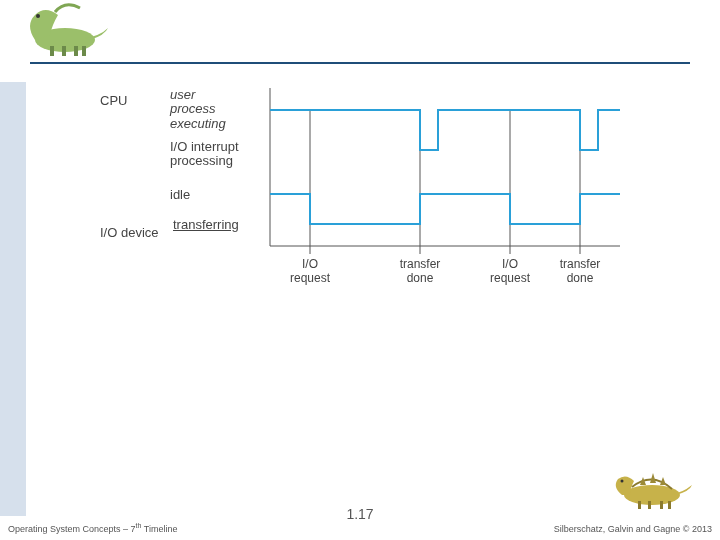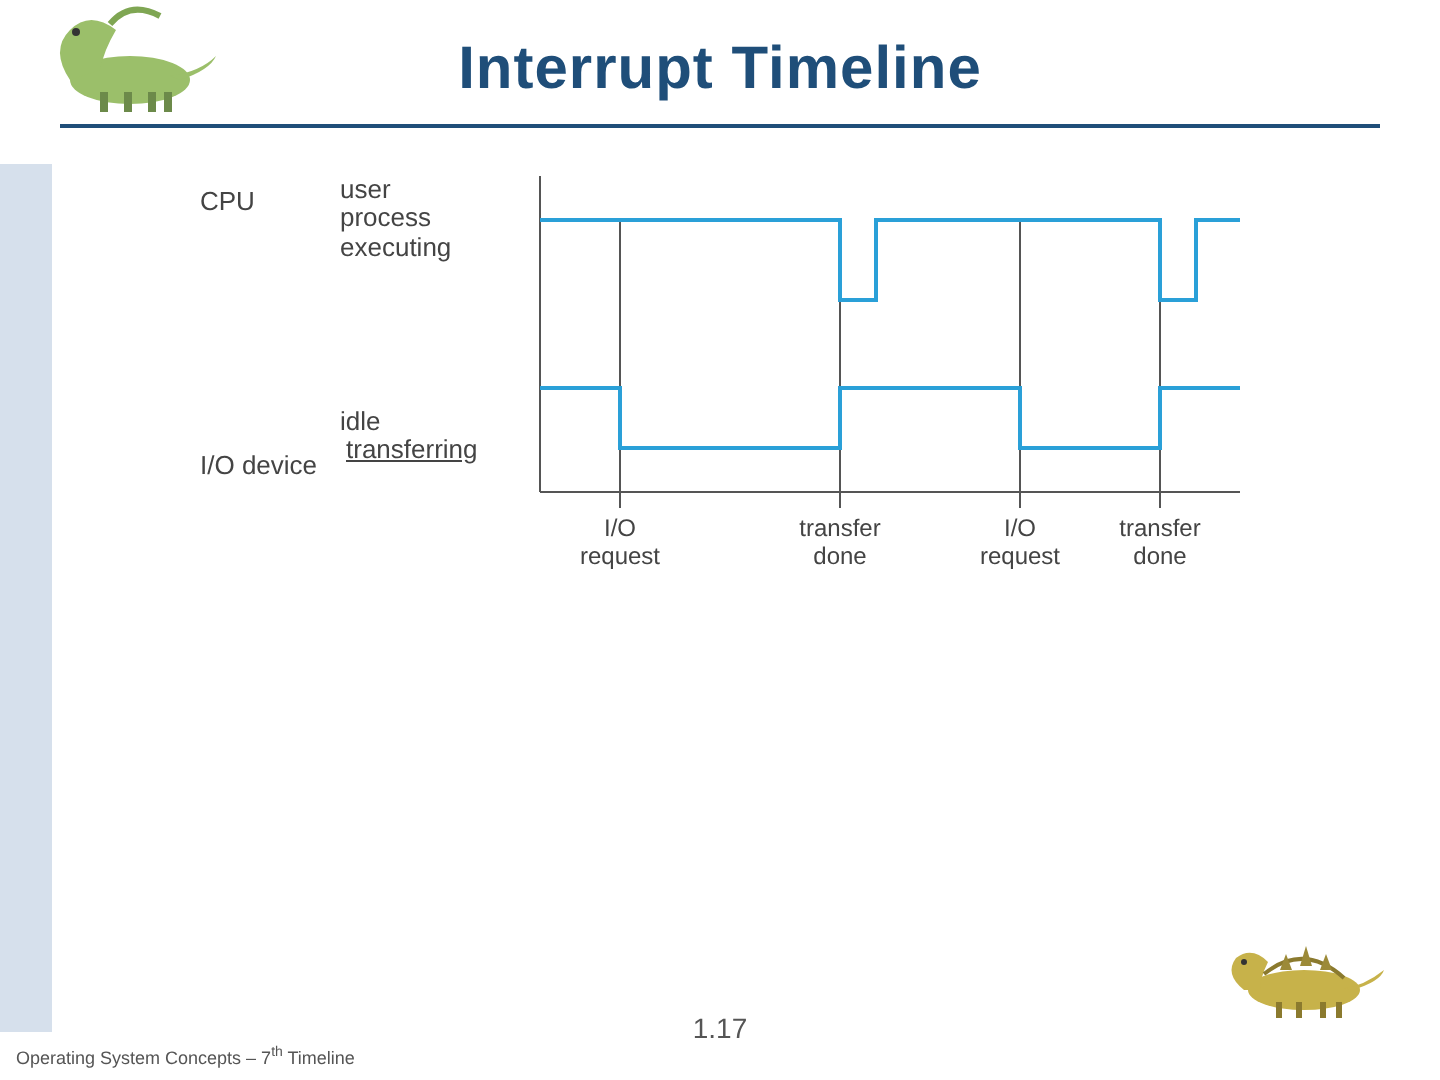--- a/index.html
+++ b/index.html
@@ -137,36 +137,37 @@
       <path d="M70 40 Q85 35 88 28 Q80 36 65 38 Z" fill="#9bbf6a"></path>
       <rect x="30" y="46" width="4" height="10" fill="#6c8a4a"></rect>
       <rect x="42" y="46" width="4" height="10" fill="#6c8a4a"></rect>
       <rect x="54" y="46" width="4" height="10" fill="#6c8a4a"></rect>
       <rect x="62" y="46" width="4" height="10" fill="#6c8a4a"></rect>
       <circle cx="18" cy="16" r="2" fill="#333"></circle>
       <path d="M35 12 Q45 0 60 8" stroke="#7fa653" stroke-width="3" fill="none"></path>
     </svg>
   </div>
 
-  <div class="title">Interrupt Timeline</div>
   <div class="title-underline"></div>
 
   <div class="sidebar"></div>
 
   <div class="diagram">
 
     <div class="diagram-label" style="top:6px; left:-20px;text-align:center;">CPU</div>
     <div class="diagram-label" style="top:96px; left:-20px;margin-top:42px;">I/O
 device</div>
 
-    <div class="diagram-label" style="top:0px; left:50px; white-space:pre;">user
+    <div class="diagram-label" style="top:0px; left:50px; white-space:pre;font-style:italic;">user
 process
 executing</div>
-
-    <div class="diagram-label" style="top:100px; left:50px;margin-top:16px;">idle</div>
+    <div class="diagram-label" style="top:52px; left:50px; white-space:pre;">I/O interrupt
+processing</div>
+
+    <div class="diagram-label" style="top:100px; left:50px;">idle</div>
     <div class="diagram-label" style="top:130px; left:53px;text-decoration:underline;">transferring</div>
 
     <svg class="diagram-svg" width="520" height="220">
 
       <line class="axis-line" x1="150" y1="158" x2="500" y2="158"></line>
       <line class="axis-line" x1="150" y1="0" x2="150" y2="158"></line>
 
       <line class="axis-line" x1="190" y1="158" x2="190" y2="166"></line>
       <line class="axis-line" x1="300" y1="158" x2="300" y2="166"></line>
       <line class="axis-line" x1="390" y1="158" x2="390" y2="166"></line>
@@ -212,15 +213,16 @@
       <polygon points="38,16 41,6 44,16" fill="#9c8a38"></polygon>
       <polygon points="48,18 51,10 54,18" fill="#9c8a38"></polygon>
     </svg>
   </div>
 
   <div class="footer">
     <div class="footer-left">
       <span>Operating System Concepts – 7</span><sup>th</sup><span> Timeline</span>
     </div>
     <div class="footer-center">1.17</div>
+    <div class="footer-right">Silberschatz, Galvin and Gagne © 2013</div>
   </div>
 
 </div>
 
 </body></html>

